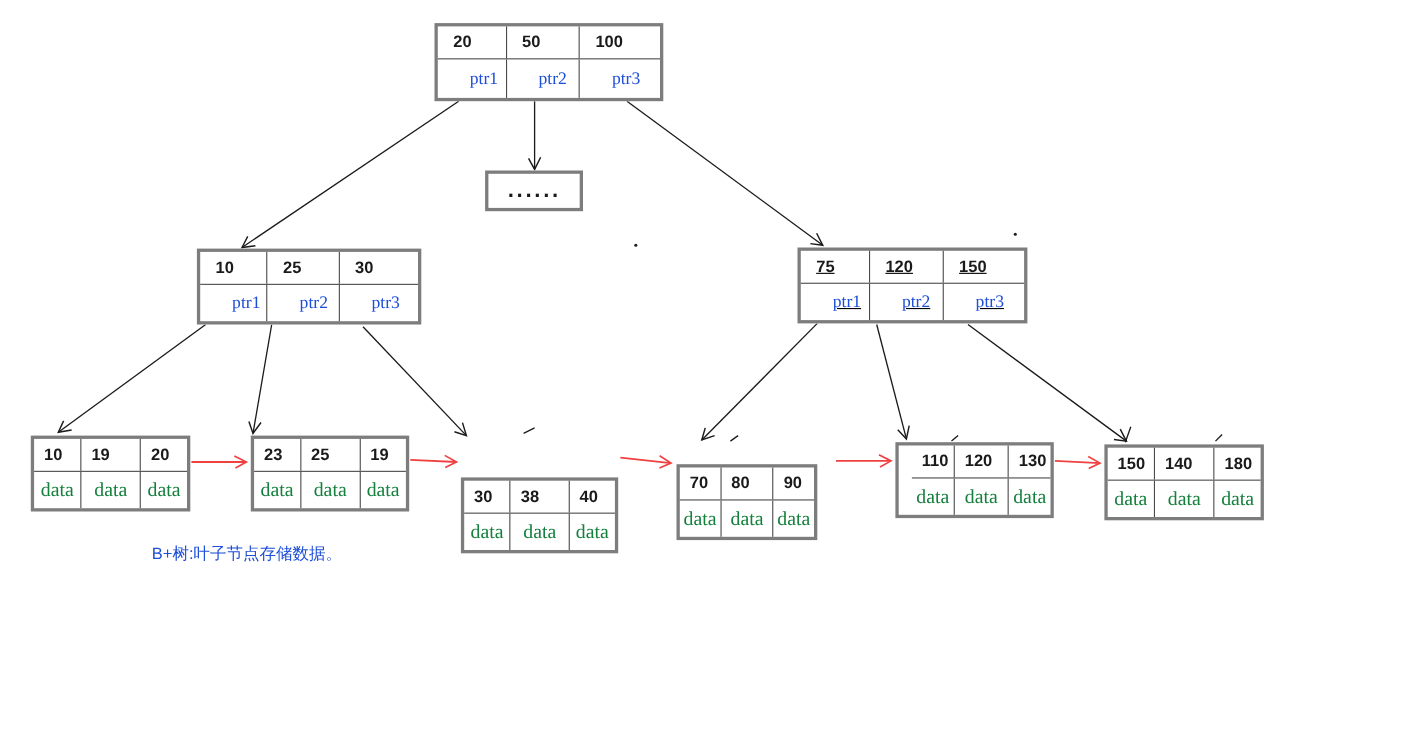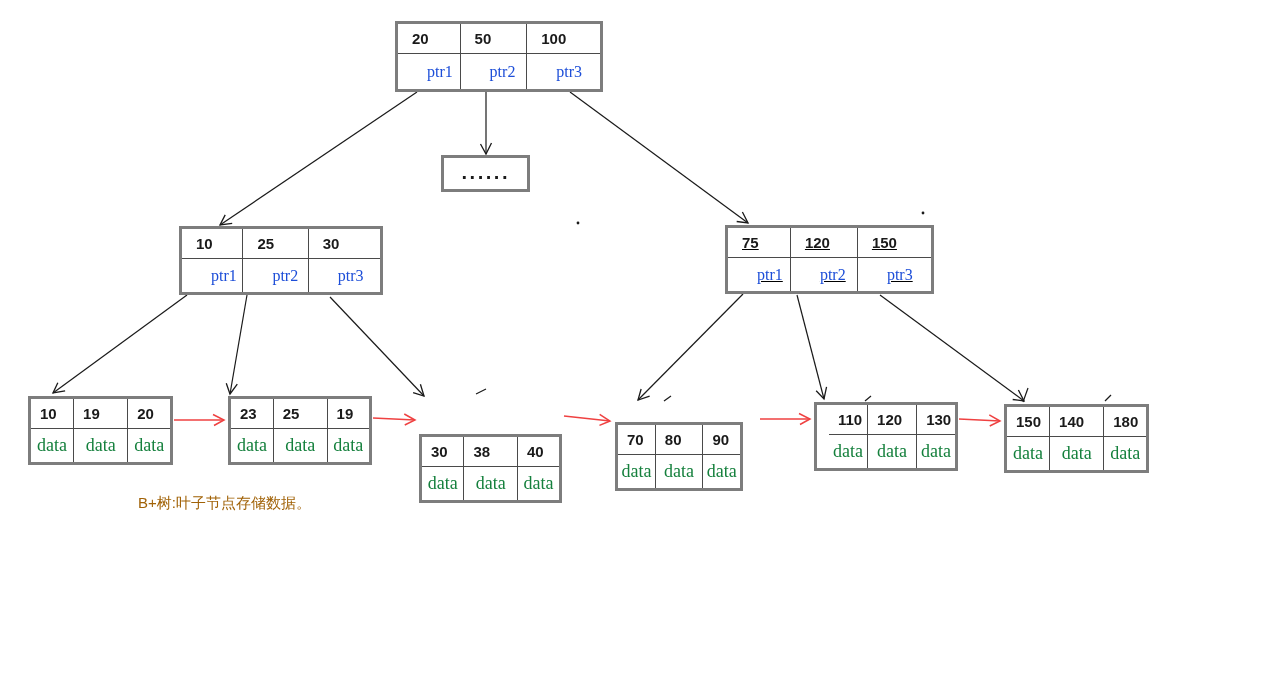--- a/index.html
+++ b/index.html
@@ -30,21 +30,21 @@
   .leaf .cell:nth-child(2){flex:0 0 39%;}
   .leaf .cell:nth-child(3){flex:1;}
   .leaf .keys .cell{font:bold 15px "Liberation Sans",sans-serif;padding-left:9px;color:#1a1a1a;}
   .leaf .vals .cell{font:18px "Liberation Serif",serif;justify-content:center;color:#15803d;}
   .ellipsis-box{
     position:absolute;border:3px solid #7d7d7d;background:#fff;box-sizing:border-box;
     display:flex;align-items:center;justify-content:center;
     font:bold 16px "DejaVu Sans",sans-serif;letter-spacing:2px;color:#1a1a1a;
   }
   .caption{
-    position:absolute;color:#a16207;
+    position:absolute;color:#1d4ed8;
     font:15px "Liberation Sans","DejaVu Sans",sans-serif;white-space:nowrap;
   }
 </style>
 </head>
 <body>
 
 <div class="stage">
 
   <svg class="links" width="1284" height="679" viewBox="0 0 1284 679">
     <defs>

